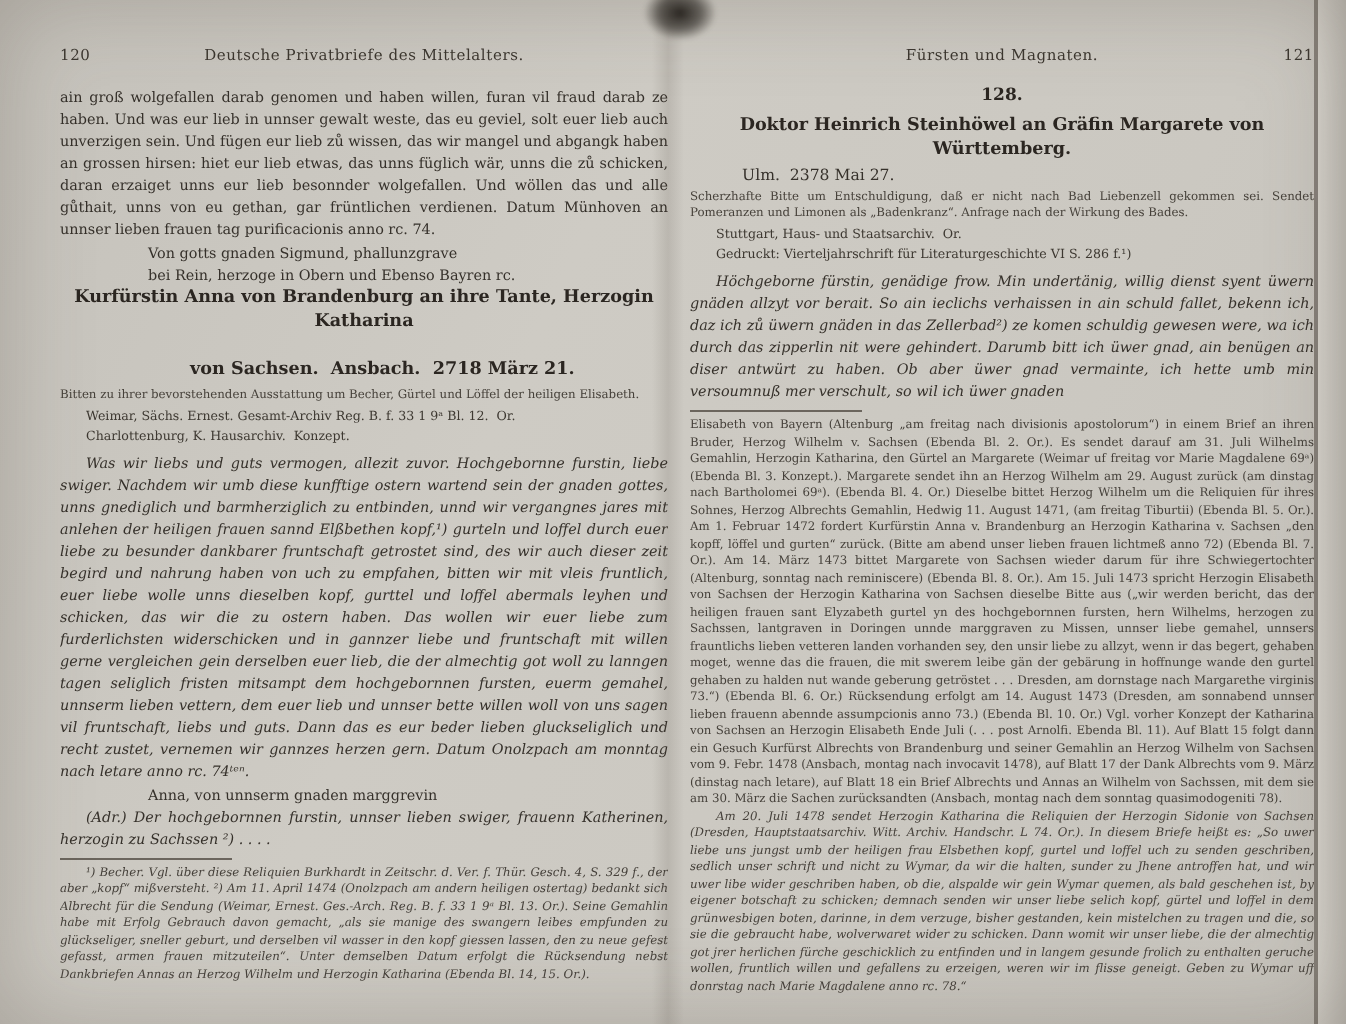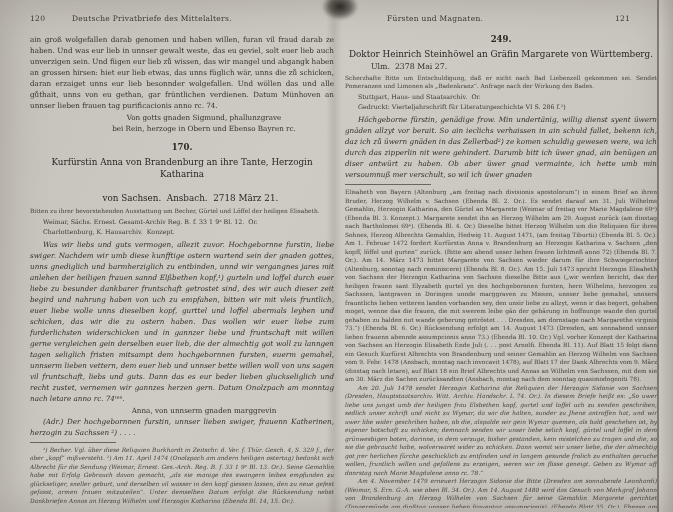--- a/index.html
+++ b/index.html
@@ -1,34 +1,34 @@
 <!DOCTYPE html>
 <html><head>
 <meta charset="utf-8">
 <style>
   html,body{margin:0;padding:0;}
   .scan{
     position:relative;width:673px;height:512px;overflow:hidden;
     background:linear-gradient(115deg,#c5c2bb 0%,#cecbc4 38%,#cbc8c1 70%,#c6c3bc 100%);
     font-family:"DejaVu Serif", serif;color:#35302a;
   }
-  .page{position:absolute;top:14px;overflow:hidden;height:494px;}
+  .page{position:absolute;top:3px;overflow:hidden;height:494px;}
   .page-left{left:30px;width:304px;}
   .page-right{left:345px;width:312px;}
 
   .running-head{display:flex;align-items:baseline;font-size:7.5px;letter-spacing:.3px;color:#3b362f;margin-bottom:11px;}
   .rh-num{width:42px;}
-  .rh-title{flex:1;text-align:left;}
-  .rh-num-right{width:42px;text-align:left;}
+  .rh-title{flex:1;text-align:center;margin-top:20px;}
+  .rh-num-right{width:42px;text-align:right;}
 
   .body-par{font-size:7.2px;line-height:11px;text-align:justify;margin:0;}
   .indent{text-indent:13px;font-style:italic;}
-  .sig-block{margin:1px 0 0 44px;text-align:center;font-size:7.2px;line-height:11px;}
+  .sig-block{margin:1px 0 0 44px;text-align:left;font-size:7.2px;line-height:11px;}
   .letter-num{text-align:center;font-weight:bold;font-size:8.5px;margin:8px 0 4px;color:#2b2621;}
-  .heading{text-align:center;font-weight:normal;font-size:8.8px;line-height:12px;color:#2b2621;white-space:pre-wrap;margin:0;}
+  .heading{text-align:center;font-weight:bold;font-size:8.8px;line-height:12px;color:#2b2621;white-space:pre-wrap;margin:0;}
   .dateline{font-size:7.8px;margin:2px 0 3px 26px;white-space:pre-wrap;}
   .regest{font-size:5.9px;line-height:8.2px;text-align:justify;margin:3px 0 2px;color:#46413a;}
   .source{font-size:6.3px;line-height:9.3px;margin-left:13px;white-space:pre-wrap;color:#3d3831;}
   .small-par{font-size:5.9px;line-height:8.5px;text-align:justify;margin:0;color:#45403a;}
   .fn-rule{border:0;border-top:1px solid #6b655d;width:86px;margin:4px 0 3px 0;}
   .gap-s{height:3px;}
 
   .spine-blot{position:absolute;left:322px;top:-7px;width:36px;height:27px;
     background:radial-gradient(ellipse at center,rgba(24,21,17,.92) 0%,rgba(24,21,17,.55) 42%,rgba(24,21,17,0) 72%);
     filter:blur(1px);}
@@ -51,21 +51,20 @@
       <span class="rh-title">Deutsche Privatbriefe des Mittelalters.</span>
       <span class="rh-num"></span>
     </div>
 
     <p class="body-par">ain groß wolgefallen darab genomen und haben willen, furan vil fraud darab ze haben. Und was eur lieb in unnser gewalt weste, das eu geviel, solt euer lieb auch unverzigen sein. Und fügen eur lieb zů wissen, das wir mangel und abgangk haben an grossen hirsen: hiet eur lieb etwas, das unns füglich wär, unns die zů schicken, daran erzaiget unns eur lieb besonnder wolgefallen. Und wöllen das und alle gůthait, unns von eu gethan, gar früntlichen verdienen. Datum Münhoven an unnser lieben frauen tag purificacionis anno rc. 74.</p>
     <div class="sig-block">
       <div>Von gotts gnaden Sigmund, phallunzgrave</div>
       <div>bei Rein, herzoge in Obern und Ebenso Bayren rc.</div>
     </div>
 
-    <div class="letter-num">170.</div>
     <p class="heading"><span>Kurfürstin Anna von Brandenburg an ihre Tante, Herzogin Katharina</span><br>
       <span>von Sachsen.  Ansbach.  2718 März 21.</span></p>
 
     <p class="regest">Bitten zu ihrer bevorstehenden Ausstattung um Becher, Gürtel und Löffel der heiligen Elisabeth.</p>
     <div class="source">Weimar, Sächs. Ernest. Gesamt-Archiv Reg. B. f. 33 1 9ᵃ Bl. 12.  Or.</div>
     <div class="source">Charlottenburg, K. Hausarchiv.  Konzept.</div>
 
     <div class="gap-s"></div>
     <p class="body-par indent">Was wir liebs und guts vermogen, allezit zuvor. Hochgebornne furstin, liebe swiger. Nachdem wir umb diese kunfftige ostern wartend sein der gnaden gottes, unns gnediglich und barmherziglich zu entbinden, unnd wir vergangnes jares mit anlehen der heiligen frauen sannd Elßbethen kopf,¹) gurteln und loffel durch euer liebe zu besunder dankbarer fruntschaft getrostet sind, des wir auch dieser zeit begird und nahrung haben von uch zu empfahen, bitten wir mit vleis fruntlich, euer liebe wolle unns dieselben kopf, gurttel und loffel abermals leyhen und schicken, das wir die zu ostern haben. Das wollen wir euer liebe zum furderlichsten widerschicken und in gannzer liebe und fruntschaft mit willen gerne vergleichen gein derselben euer lieb, die der almechtig got woll zu lanngen tagen seliglich fristen mitsampt dem hochgebornnen fursten, euerm gemahel, unnserm lieben vettern, dem euer lieb und unnser bette willen woll von uns sagen vil fruntschaft, liebs und guts. Dann das es eur beder lieben gluckseliglich und recht zustet, vernemen wir gannzes herzen gern. Datum Onolzpach am monntag nach letare anno rc. 74ᵗᵉⁿ.</p>
 
@@ -80,21 +79,21 @@
 
   </div>
 
   <div class="page page-right">
     <div class="running-head">
       <span class="rh-num"></span>
       <span class="rh-title">Fürsten und Magnaten.</span>
       <span class="rh-num-right">121</span>
     </div>
 
-    <div class="letter-num">249.</div>
+    <div class="letter-num">128.</div>
     <p class="heading">Doktor Heinrich Steinhöwel an Gräfin Margarete von Württemberg.</p>
     <div class="dateline">Ulm.  2378 Mai 27.</div>
 
     <p class="regest">Scherzhafte Bitte um Entschuldigung, daß er nicht nach Bad Liebenzell gekommen sei. Sendet Pomeranzen und Limonen als „Badenkranz“. Anfrage nach der Wirkung des Bades.</p>
     <div class="source">Stuttgart, Haus- und Staatsarchiv.  Or.</div>
     <div class="source">Gedruckt: Vierteljahrschrift für Literaturgeschichte VI S. 286 f.¹)</div>
 
     <div class="gap-s"></div>
     <p class="body-par indent">Höchgeborne fürstin, genädige frow. Min undertänig, willig dienst syent üwern gnäden allzyt vor berait. So ain ieclichs verhaissen in ain schuld fallet, bekenn ich, daz ich zů üwern gnäden in das Zellerbad²) ze komen schuldig gewesen were, wa ich durch das zipperlin nit were gehindert. Darumb bitt ich üwer gnad, ain benügen an diser antwürt zu haben. Ob aber üwer gnad vermainte, ich hette umb min versoumnuß mer verschult, so wil ich üwer gnaden</p>
 

